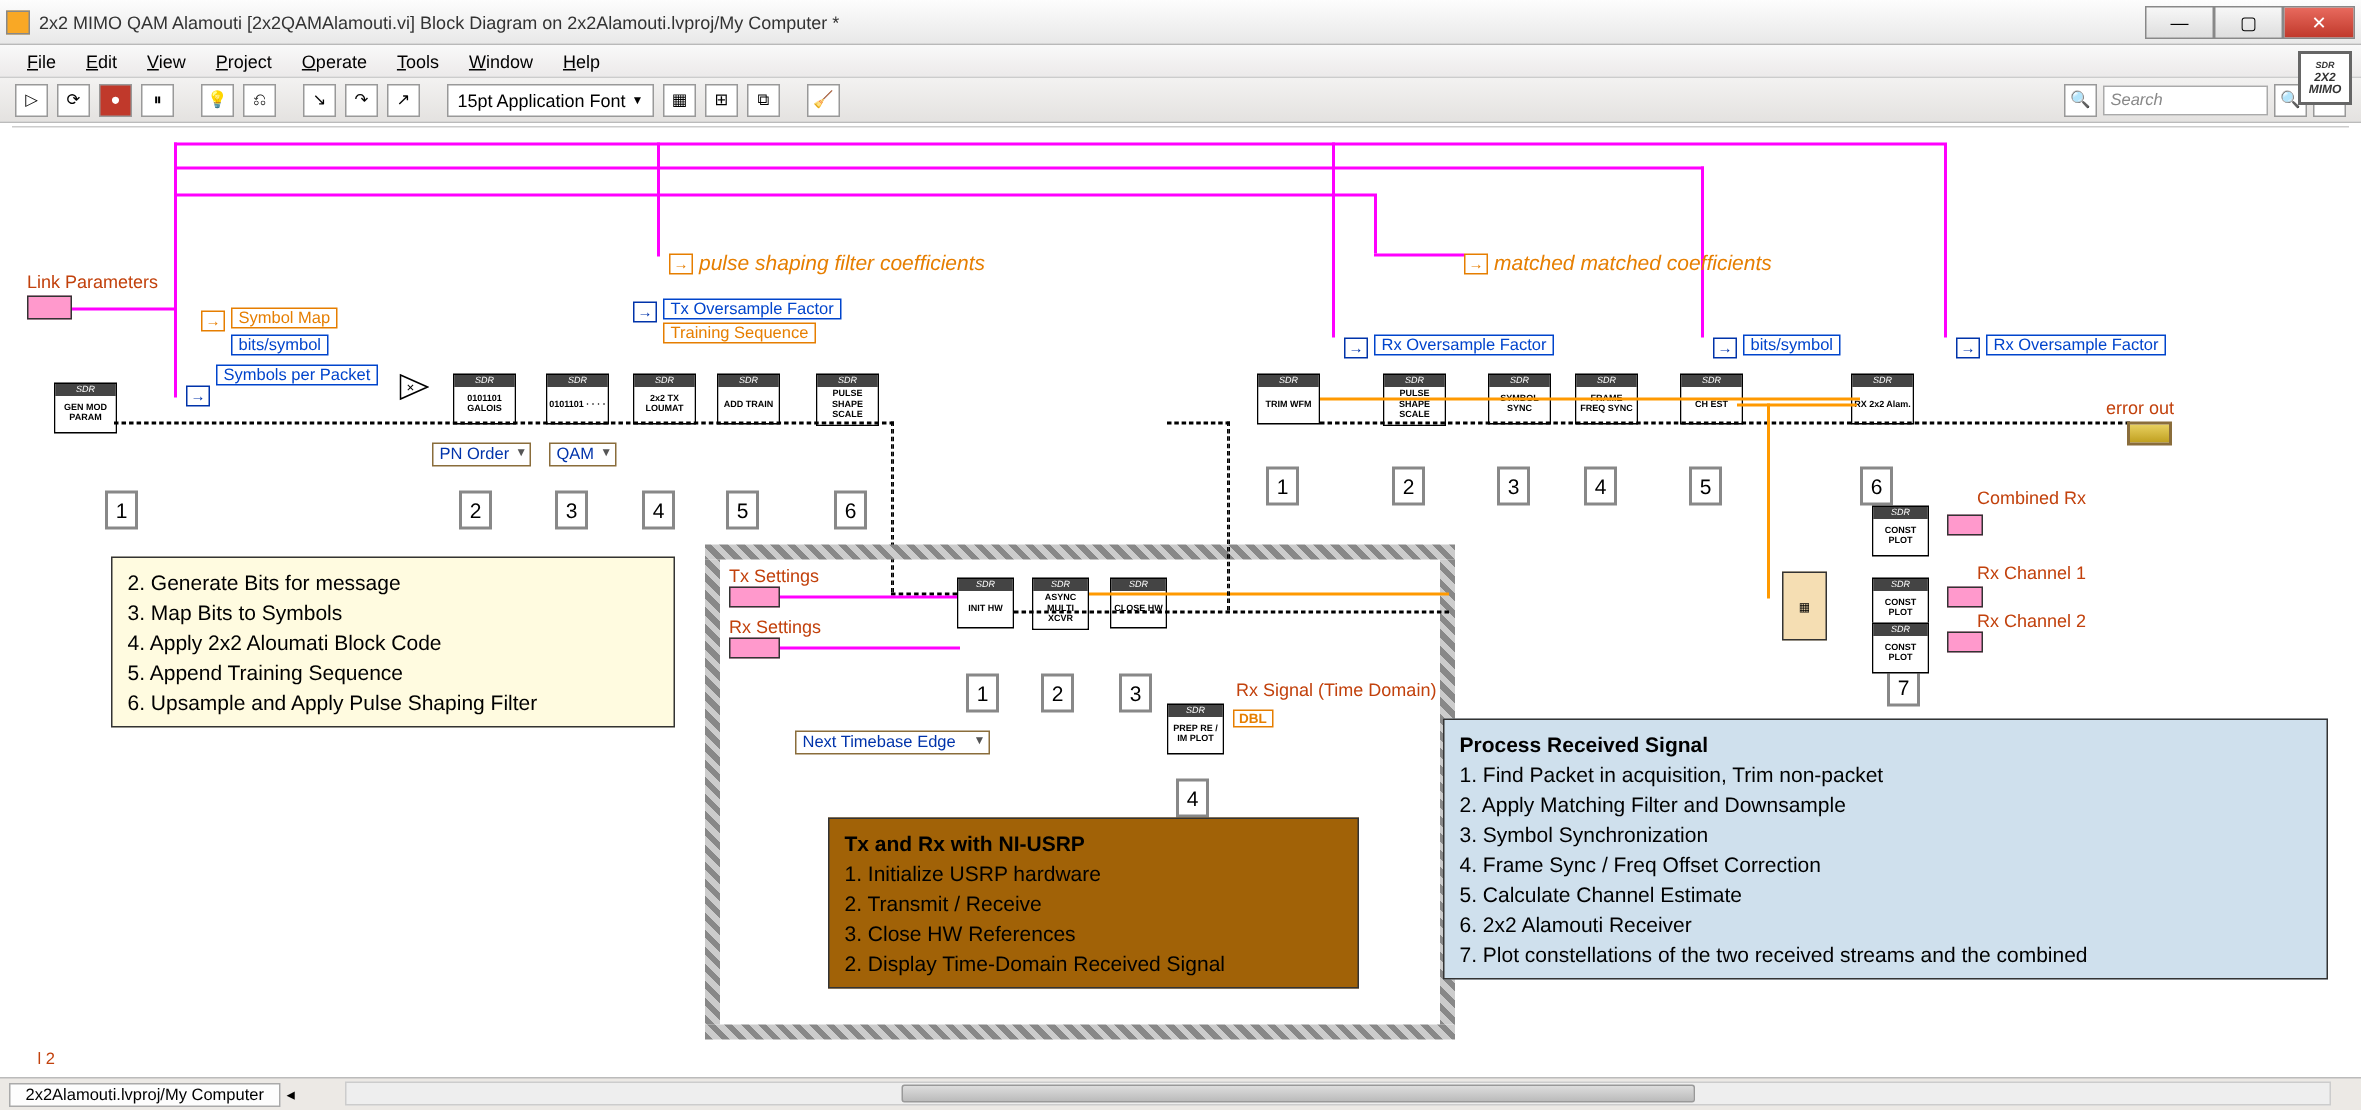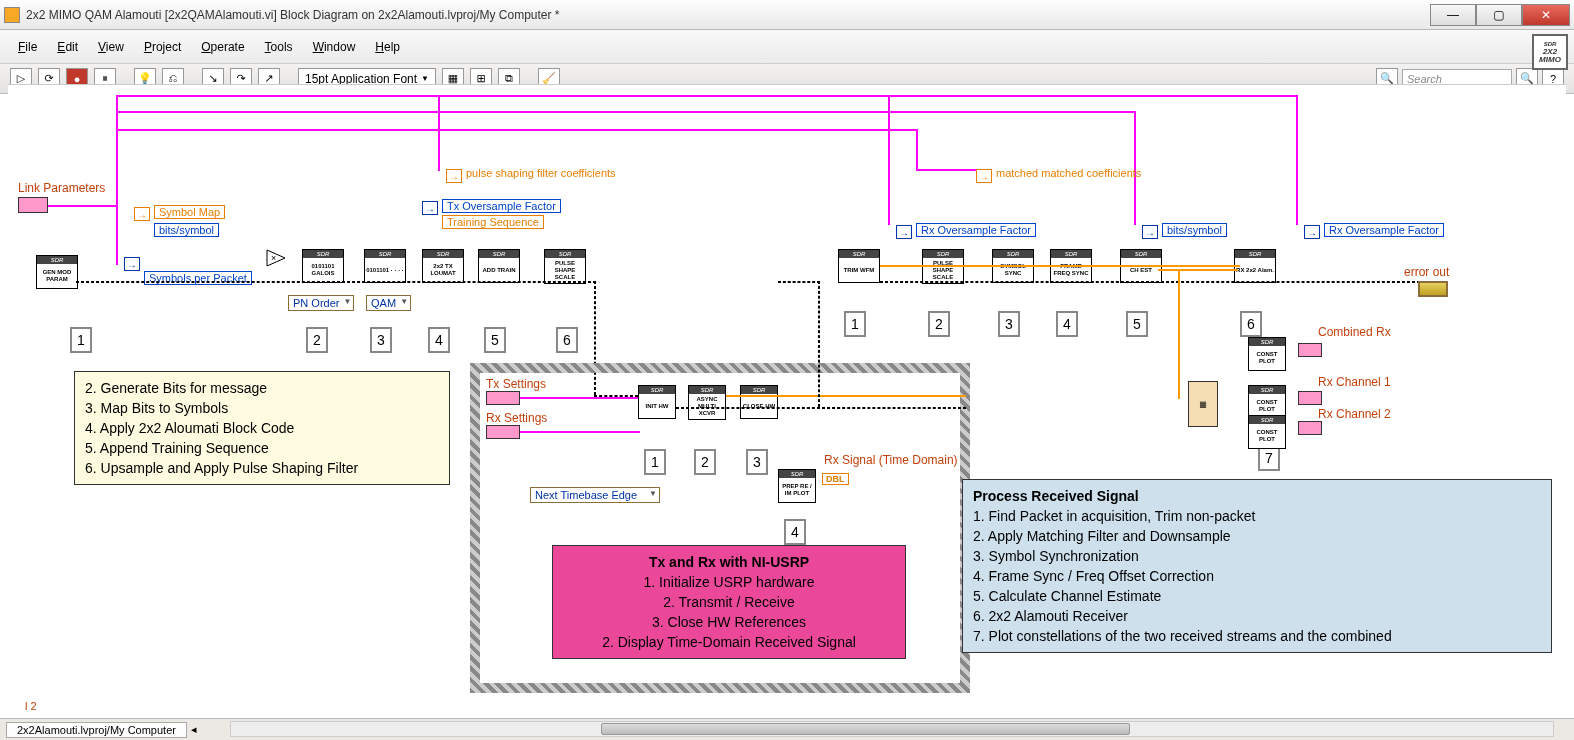--- a/index.html
+++ b/index.html
@@ -7,21 +7,21 @@
 
   
   .titlebar { height: 30px; background: linear-gradient(#fdfdfd, #e8e8e8); border-bottom: 1px solid #b9b9b9; display: flex; align-items: center; padding: 0 4px; }
   .titlebar .icon { width: 16px; height: 16px; background: #f9a825; border: 1px solid #888; margin-right: 6px; }
   .titlebar .title { flex: 1; font-size: 12px; color: #333; }
   .winbtns { display: flex; gap: 0; }
   .winbtn { width: 46px; height: 22px; border: 1px solid #888; background: linear-gradient(#f7f7f7,#dedede); display:flex; align-items:center; justify-content:center; font-size:12px; }
   .winbtn.close { background: linear-gradient(#e86a5e,#c0392b); color: #fff; width: 48px; }
 
   
-  .menubar { height: 34px; background: linear-gradient(#f9f9f9,#eceaea); border-bottom:1px solid #ccc; display:flex; align-items:center; padding:0 10px; gap:4px; }
+  .menubar { height: 22px; background: linear-gradient(#f9f9f9,#eceaea); border-bottom:1px solid #ccc; display:flex; align-items:center; padding:0 10px; gap:4px; }
   .menubar span { padding: 2px 8px; text-decoration: underline; text-decoration-color: transparent; }
   .menubar span::first-letter { text-decoration: underline; }
 
   
   .toolbar { height: 30px; background: linear-gradient(#f3f2f1,#e4e2e0); border-bottom:1px solid #bbb; display:flex; align-items:center; padding:0 10px; gap:6px; }
   .tbtn { width:22px; height:22px; border:1px solid #999; background:#fff; display:flex; align-items:center; justify-content:center; font-size:11px; }
   .tbtn.pause { background:#fff; }
   .fontbox { height:22px; border:1px solid #999; background:#fff; display:flex; align-items:center; padding:0 6px; gap:4px; }
   .searchwrap { margin-left:auto; display:flex; align-items:center; gap:4px; }
   .searchbox { width:110px; height:20px; border:1px solid #aaa; background:#fff; padding:0 4px; color:#888; font-style:italic; font-size:11px; display:flex; align-items:center; }
@@ -35,34 +35,34 @@
   .wire.h { height:2px; }
   .wire.v { width:2px; }
   .wire.or { background:#f90; }
   .wire.gr { background:#7a7a2a; height:2px; border-top:1px dashed #000; border-bottom:1px dashed #000; background:transparent; }
   .wire.gr.v { width:2px; border-left:1px dashed #000; border-right:1px dashed #000; border-top:none; border-bottom:none;}
 
   
   .lbl { position:absolute; font-size:12px; color:#c2410c; white-space:nowrap; }
   .lbl.or { color:#e67e00; border:1px solid #e67e00; padding:0 4px; background:#fff; font-size:11px;}
   .lbl.bl { color:#0044cc; border:1px solid #0044cc; padding:0 4px; background:#fff; font-size:11px;}
-  .lbl.plain-or { color:#e67e00; font-size:11px; }
+  .lbl.plain-or { color:#e67e00; font-size:14px;font-style:italic; }
 
   
   .sdr { position:absolute; width:42px; border:1px solid #000; background:#eee; display:flex; flex-direction:column; }
   .sdr .hd { background:#444; color:#fff; font-size:6px; text-align:center; padding:1px 0; font-style:italic;}
   .sdr .bd { background:#fff; font-size:6px; text-align:center; padding:2px 1px; line-height:7px; min-height:24px; font-weight:bold; display:flex; align-items:center; justify-content:center;}
 
   
   .badge { position:absolute; width:22px; height:26px; border:2px solid #888; background:#fff; display:flex; align-items:center; justify-content:center; font-size:14px; }
 
   
   .panel { position:absolute; border:1px solid #333; padding:6px 10px; font-size:14px; line-height:20px; }
   .panel.yellow { background:#fffbe0; }
-  .panel.purple { background:#ec4899;text-align:center; }
+  .panel.purple { background:#a16207; }
   .panel.blue { background:#cfe0ed; }
   .panel .hd { font-weight:bold; }
   .seq-border { position:absolute; border: 10px solid transparent;
      border-image: repeating-linear-gradient(45deg,#888 0 4px,#ccc 4px 8px) 10; pointer-events:none;}
   
   
   .term { position:absolute; width:24px; height:14px; border:1px solid #333; background:#f9c; }
   .term.err { border:2px solid #8a6d3b; background:linear-gradient(#e8d060,#c0a020); }
 
   
@@ -153,21 +153,21 @@
   <div class="wire v" style="left:1126px; top:26px; height:114px;"></div>
   <div class="wire v" style="left:1288px; top:10px; height:130px;"></div>
   <div class="wire h" style="left:108px; top:44px; width:800px;"></div>
   <div class="wire v" style="left:908px; top:44px; height:40px;"></div>
   <div class="wire h" style="left:908px; top:84px; width:60px;"></div>
 
   <div class="arrowbox" style="left:126px; top:122px;">→</div>
   <div class="lbl or" style="left:146px; top:120px;">Symbol Map</div>
   <div class="lbl bl" style="left:146px; top:138px;">bits/symbol</div>
   <div class="arrowbox bl" style="left:116px; top:172px;">→</div>
-  <div class="lbl bl" style="left:136px; top:186px;">Symbols per Packet</div>
+  <div class="lbl bl" style="left:136px; top:158px;">Symbols per Packet</div>
 
   <div class="tri-outline" style="left:258px; top:164px;">
     <svg viewBox="0 0 20 18">
         <polygon points="1,1 19,9 1,17" fill="#fff" stroke="#000"></polygon>
         <text x="5" y="12" font-size="9">×</text>
       </svg>
   </div>
 
   <div class="sdr" style="left:28px; top:170px;">
       <div class="hd">SDR</div>

